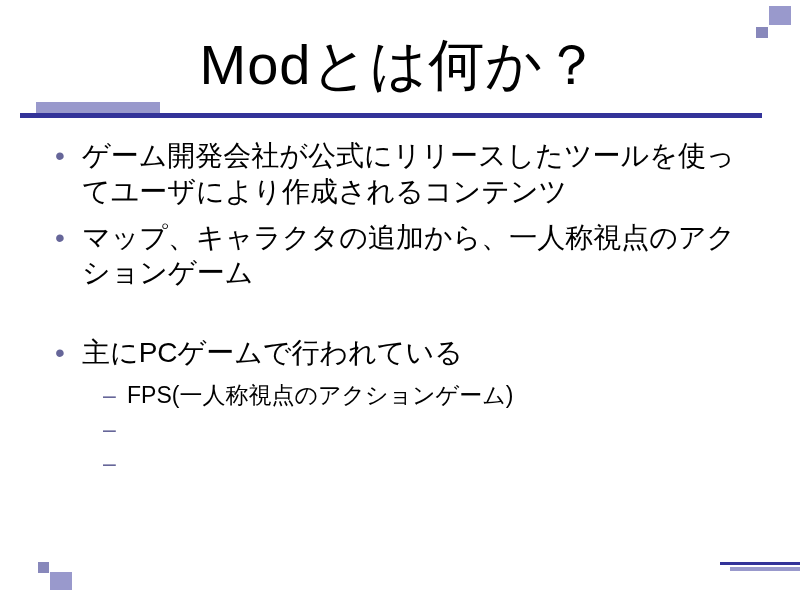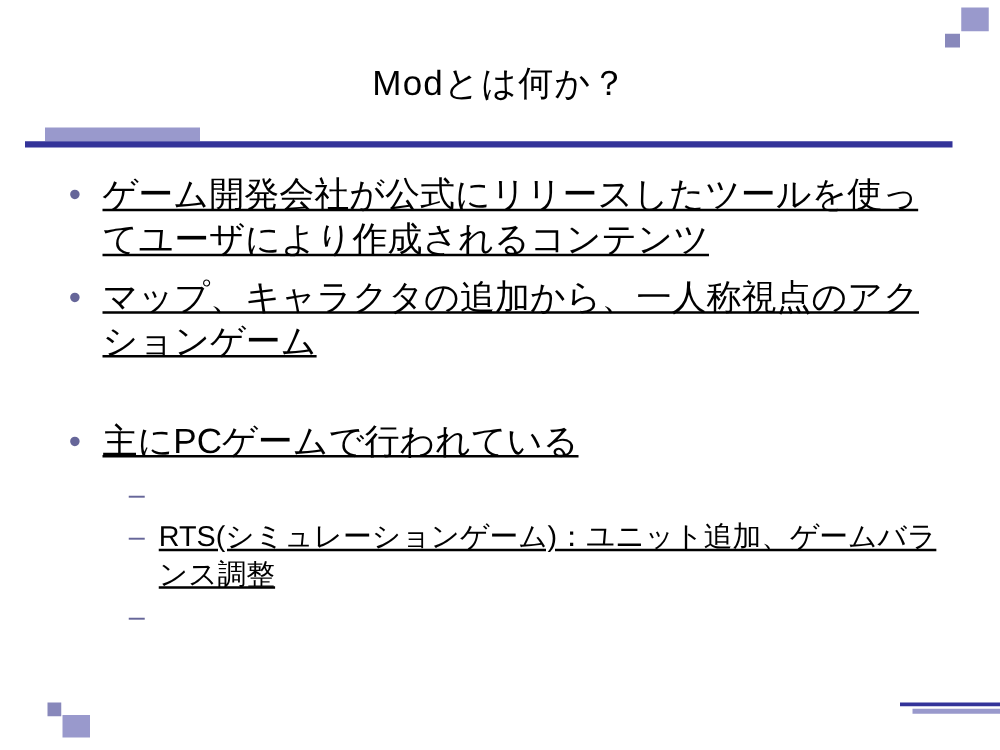--- a/index.html
+++ b/index.html
@@ -14,24 +14,24 @@
     position:relative;
     width:800px;height:600px;
     background:#ffffff;
     overflow:hidden;
     font-family:"Liberation Sans","DejaVu Sans",sans-serif;
     color:var(--c-text);
   }
   
   .title{
     position:absolute;
-    top:48px;left:0;width:100%;
+    top:28px;left:0;width:100%;
     margin:0;
     text-align:center;
-    font-size:28px;
+    font-size:56px;
     font-weight:400;
     color:var(--c-text);
     letter-spacing:1px;
   }
   .title-rule{
     position:absolute;
     top:113px;left:20px;
     width:742px;height:5px;
     background:var(--c-rule);
   }
@@ -70,21 +70,21 @@
     padding-left:48px;
     margin-bottom:4px;
   }
   .bullet.gap{margin-top:44px;}
   .marker{
     flex:0 0 auto;
     color:var(--c-bullet);
   }
   .bullet.level1 .marker{width:27px;}
   .bullet.level2 .marker{width:24px;}
-  .btext{flex:1 1 auto;color:var(--c-text);text-decoration:underline;}
+  .btext{flex:1 1 auto;color:var(--c-text);}
 </style>
 </head>
 <body>
 
 <div class="slide">
   <div class="decor sq-tr-big"></div>
   <div class="decor sq-tr-small"></div>
 
   <h1 class="title">Modとは何か？</h1>
   <div class="title-accent"></div>
@@ -98,24 +98,24 @@
       <div class="bullet level1">
         <span class="marker">•</span>
         <span class="btext">マップ、キャラクタの追加から、一人称視点のアクションゲーム</span>
       </div>
       <div class="bullet level1 gap">
         <span class="marker">•</span>
         <span class="btext">主にPCゲームで行われている</span>
       </div>
       <div class="bullet level2">
         <span class="marker">–</span>
+        <span class="btext">FPS(一人称視点のアクションゲーム)</span>
       </div>
       <div class="bullet level2">
         <span class="marker">–</span>
-        <span class="btext">RTS(シミュレーションゲーム)：ユニット追加、ゲームバランス調整</span>
       </div>
       <div class="bullet level2">
         <span class="marker">–</span>
       </div>
     </div>
 
   <div class="decor sq-bl-small"></div>
   <div class="decor sq-bl-big"></div>
   <div class="decor line-br-dark"></div>
   <div class="decor line-br-light"></div>

